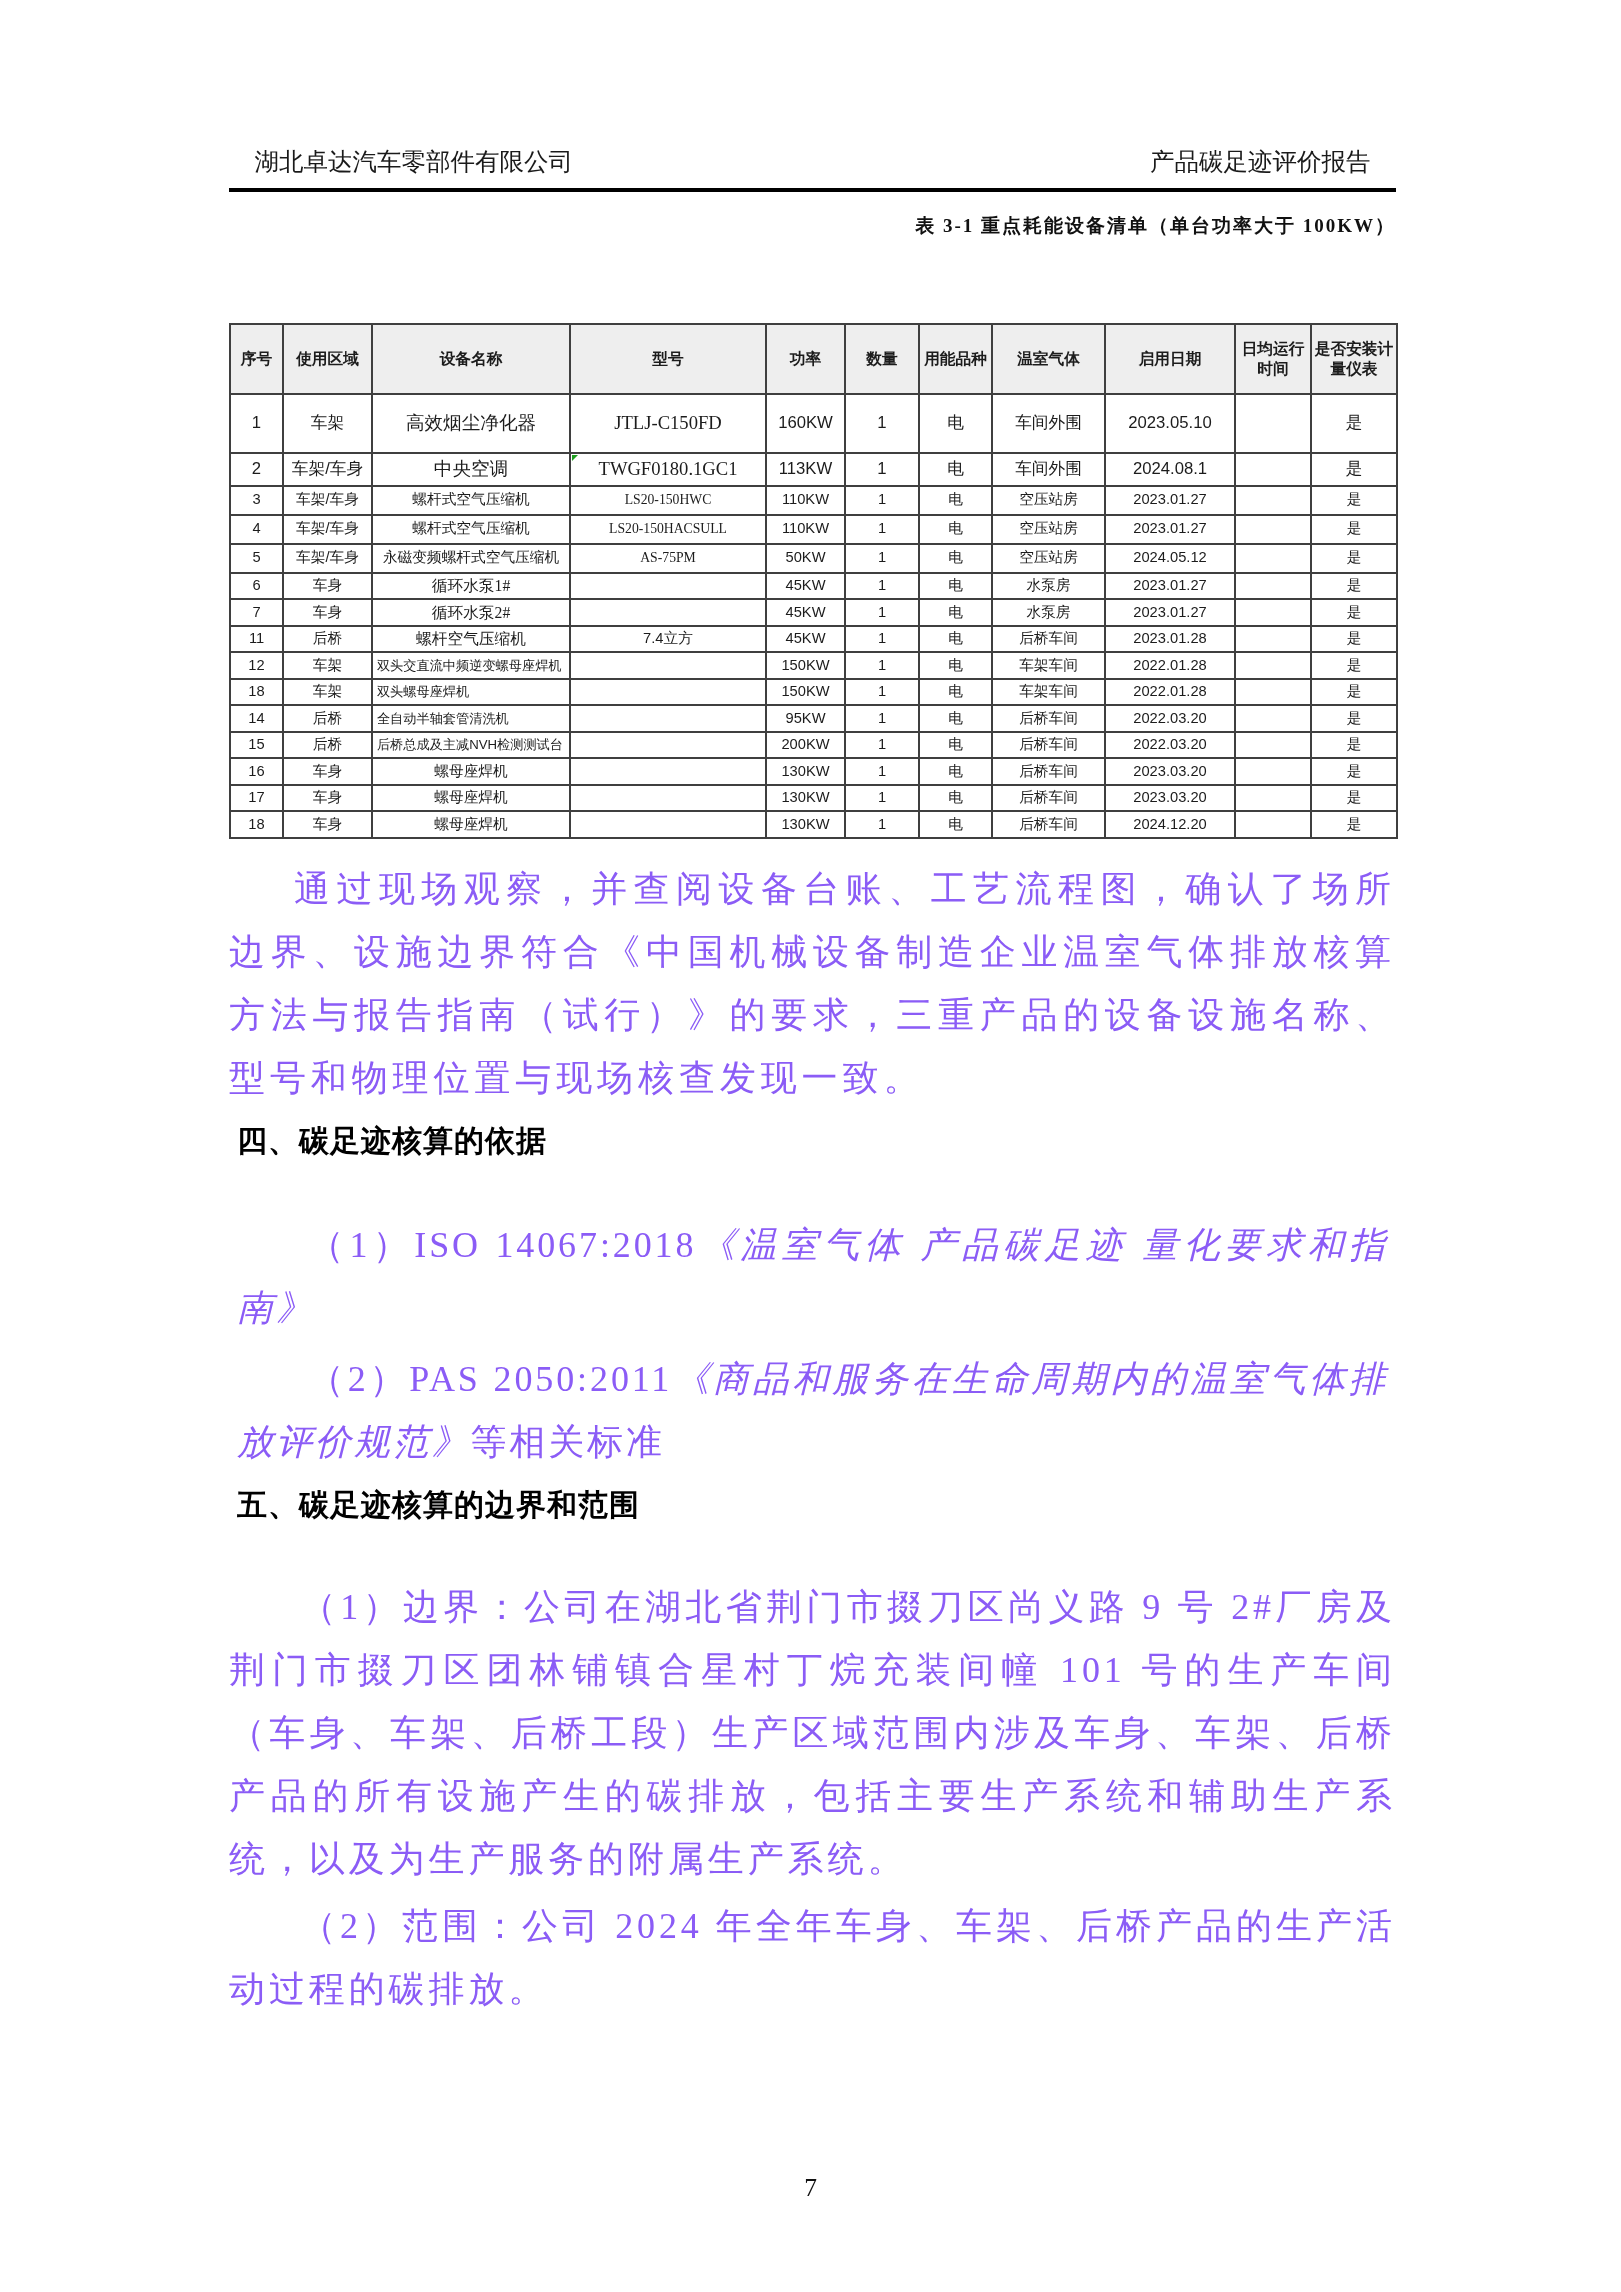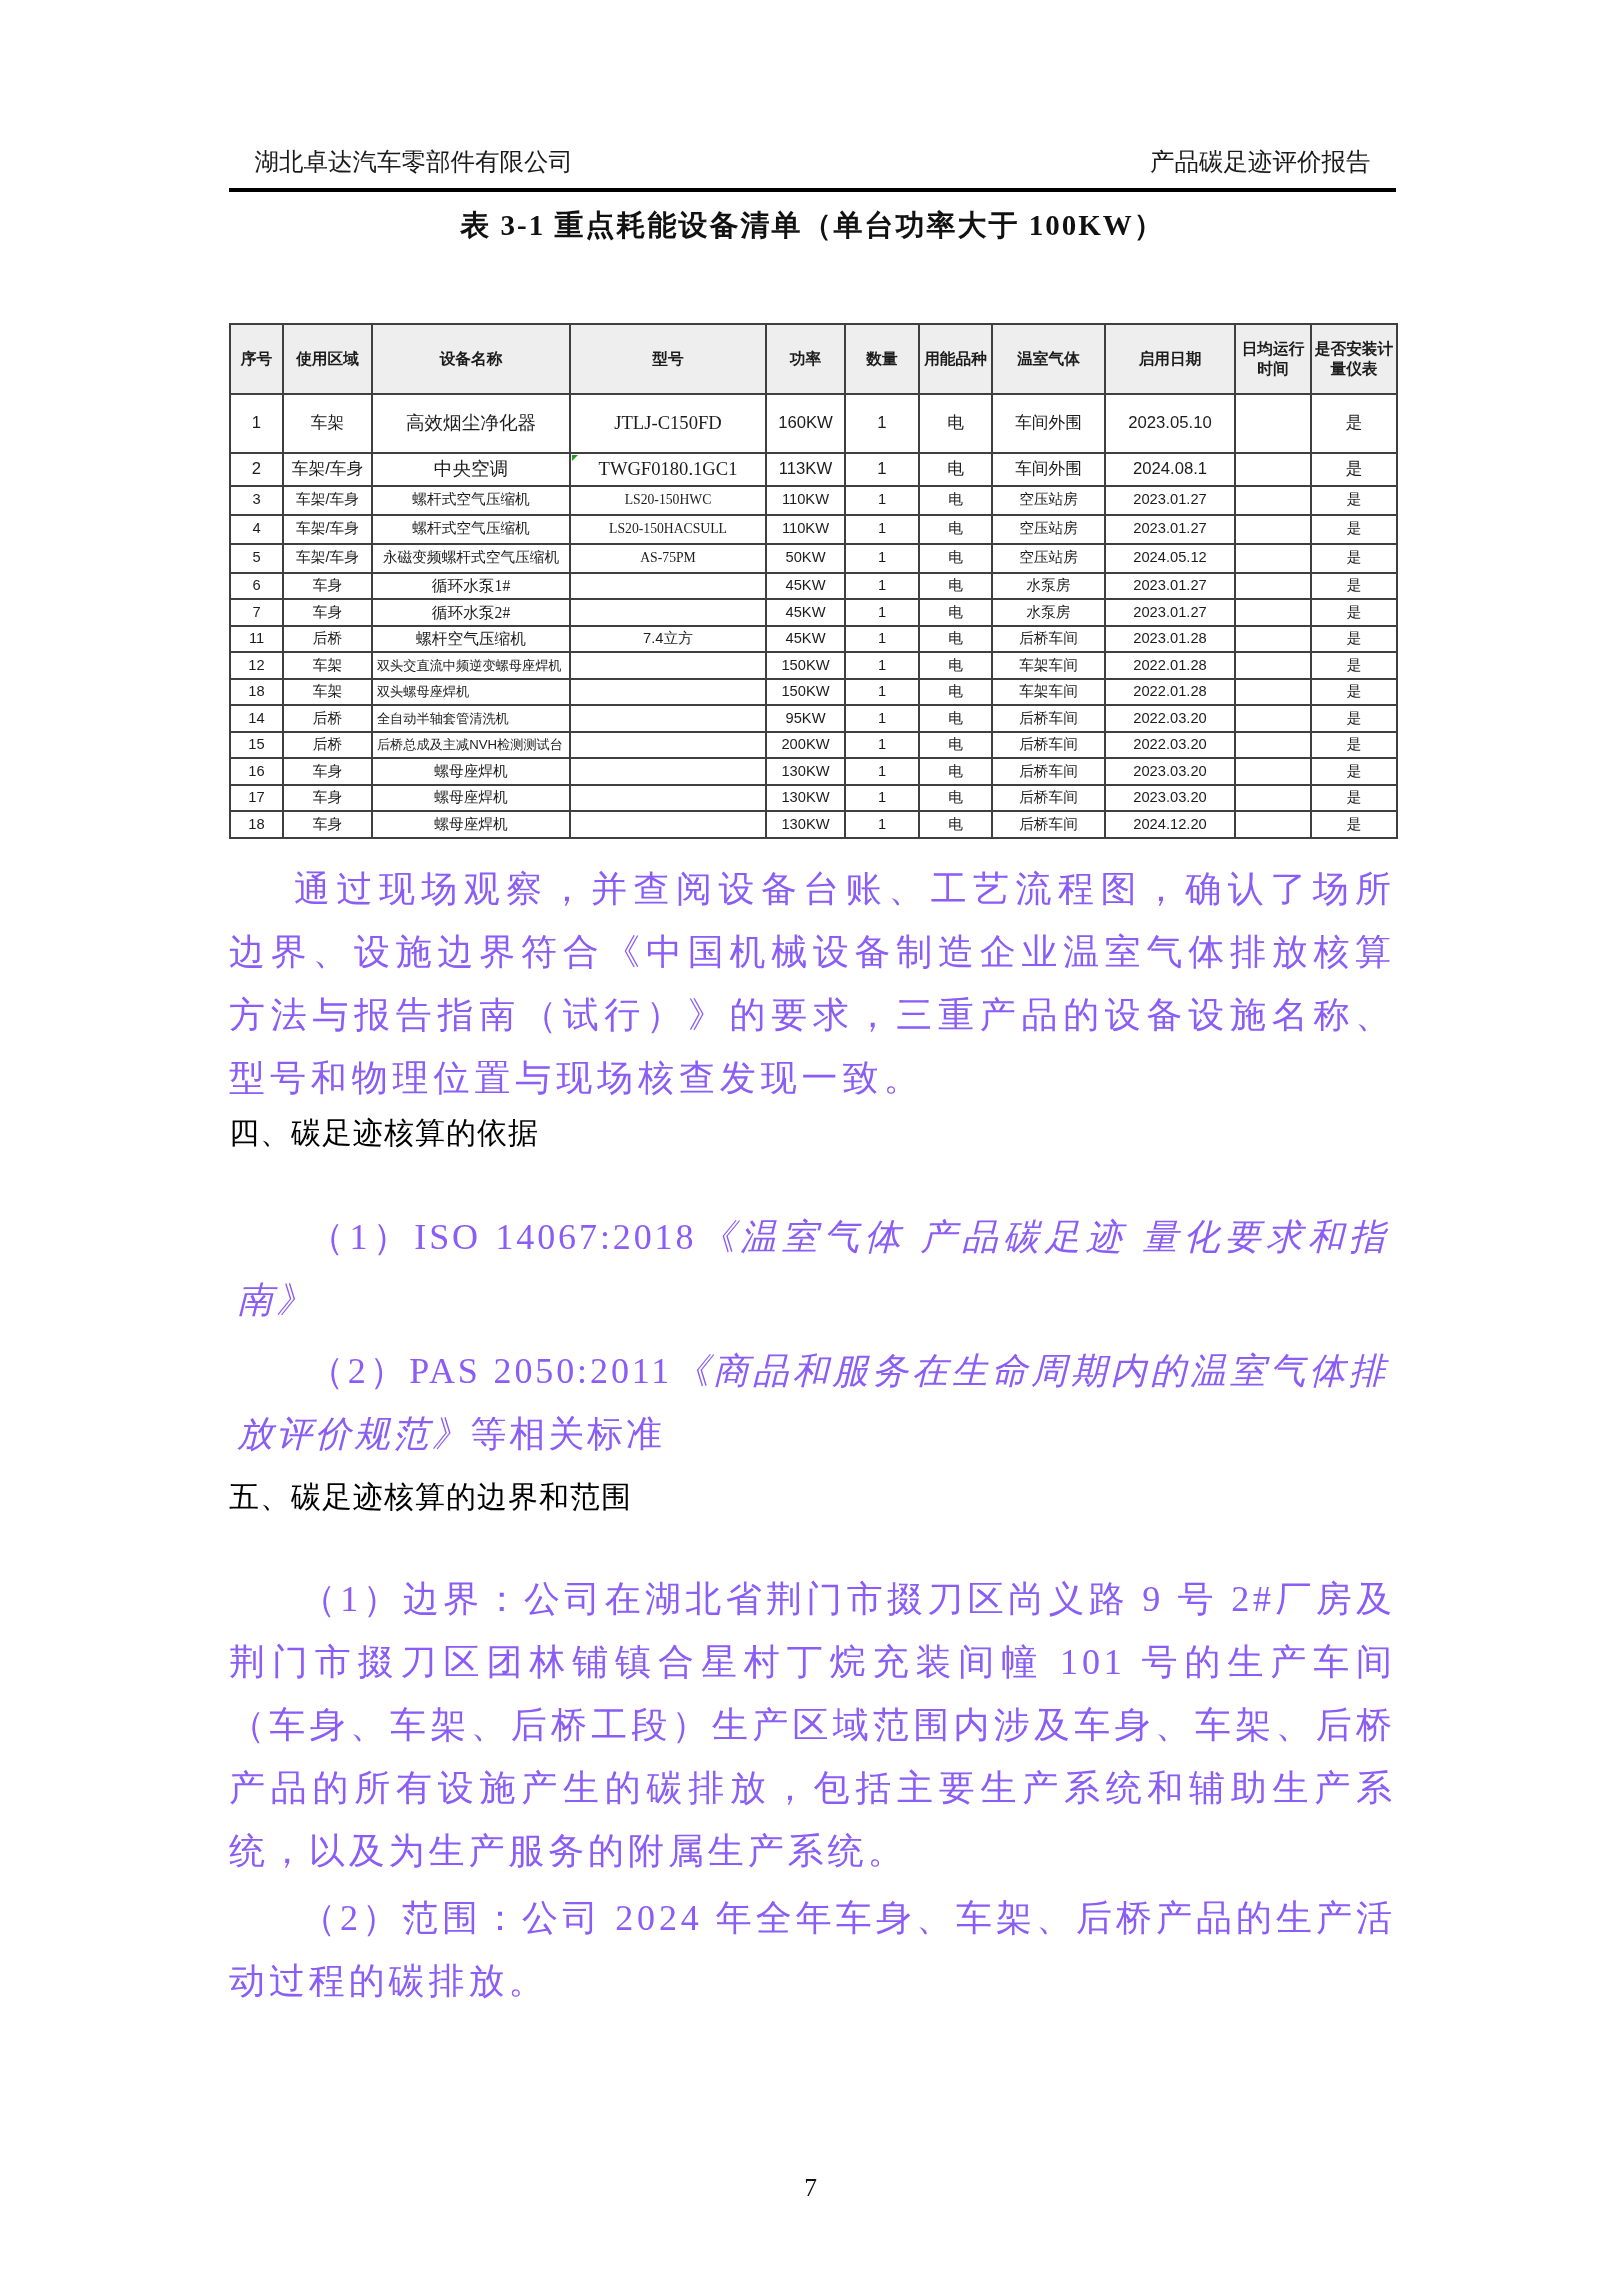--- a/index.html
+++ b/index.html
@@ -14,22 +14,22 @@
   .doc-header{
     margin-top:145px;
     display:flex;justify-content:space-between;
     padding:0 25.5px 9.8px 25.5px;
     border-bottom:4.9px solid #000;
     font-size:24.5px;line-height:33px;color:#1a1a1a;
   }
 
   
   .table-title{
-    margin-top:11.8px;text-align:center;
-    font-size:29px;line-height:43px;font-weight:700;letter-spacing:2px;
+    margin-top:11.8px;text-align:right;
+    font-size:19px;line-height:43px;font-weight:700;letter-spacing:2px;
   }
 
   
   table.equip{
     margin-top:76px;width:1167px;table-layout:fixed;
     border-collapse:collapse;
     font-family:"Liberation Sans", sans-serif;
   }
   table.equip th, table.equip td{
     border:2px solid #3f3f3f;
@@ -67,22 +67,22 @@
     border-top:6.9px solid #1f9f1f;border-right:6.9px solid transparent;
   }
 
   
   .body{
     margin:0;font-size:36px;line-height:63px;color:#8b5cf6;
     text-align:justify;
   }
   .para1{margin-top:19.6px;text-indent:65px;letter-spacing:4.9px;}
   h2.sec{
-    margin:0;font-family:"Liberation Sans", sans-serif;
-    font-size:30px;line-height:45px;font-weight:400;letter-spacing:1px;color:#000;
+    margin:8px;font-family:"Liberation Sans", sans-serif;
+    font-size:30px;line-height:45px;font-weight:700;letter-spacing:1px;color:#000;
   }
   .sec-basis{margin-top:49px;}
   .items{margin-top:51px;}
   .item{margin:8px;text-indent:71px;letter-spacing:2.9px;}
   .quote{font-style:italic;}
   .sec-scope{margin-top:58px;}
   .sec5{letter-spacing:3.9px;text-indent:71px;}
   .p-boundary{margin-top:49px;}
   .p-range{margin-top:3.9px;}
 

